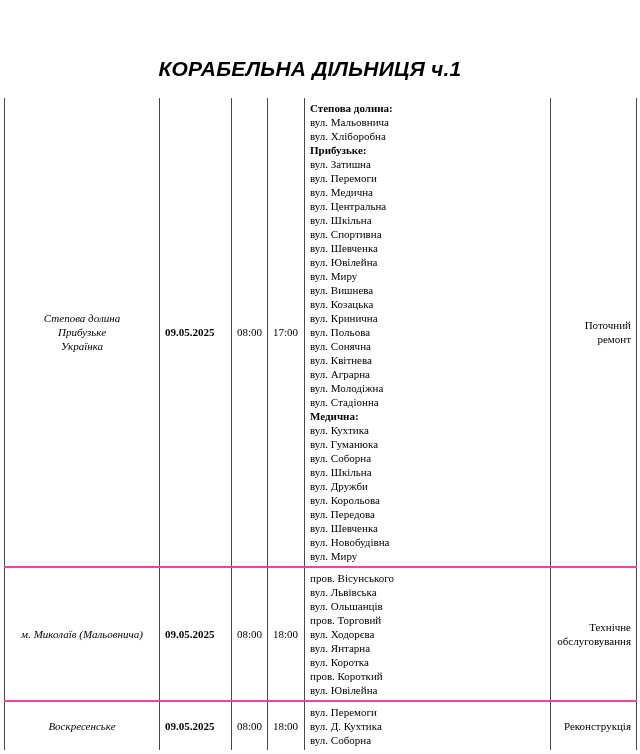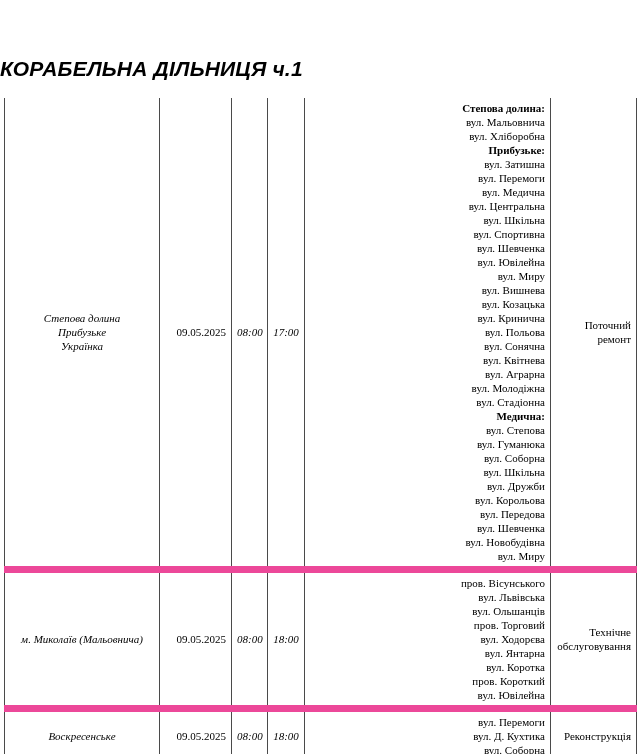--- a/index.html
+++ b/index.html
@@ -21,20 +21,21 @@
     height: 754px;
     background: #ffffff;
   }
 
   
   .title-wrap {
     position: absolute;
     left: 0;
     top: 56px;
     width: 620px;
+    text-align: center;
   }
   .title {
     display: inline-block;
     font-family: "Liberation Sans", "DejaVu Sans", sans-serif;
     font-weight: bold;
     font-style: italic;
     font-size: 21px;
     letter-spacing: 0.2px;
     line-height: 26px;
     white-space: nowrap;
@@ -58,35 +59,35 @@
     border-top: 0;
     border-bottom: 0;
     padding: 2px 5px 3px 5px;
     vertical-align: middle;
     font-size: 11px;
     line-height: 14px;
     color: #000000;
   }
   
   .outage-table tr.rowsep > td {
-    border-top: 7px solid #ec4899;
+    border-top: 2px solid #ec4899;
   }
 
   
   col.c-locality  { width: 155px; }
   col.c-date      { width: 72px;  }
   col.c-from      { width: 36px;  }
   col.c-to        { width: 37px;  }
   col.c-streets   { width: 246px; }
   col.c-reason    { width: 86px;  }
 
   td.cell-locality { text-align: center;  vertical-align: middle; font-style: italic; }
-  td.cell-date     { text-align: right; vertical-align: middle; }
-  td.cell-time     { text-align: center; vertical-align: middle; font-style: italic; }
-  td.cell-streets  { text-align: right;  vertical-align: top; padding-top: 3px; }
+  td.cell-date     { text-align: left; vertical-align: middle; font-weight: bold; }
+  td.cell-time     { text-align: left; vertical-align: middle; }
+  td.cell-streets  { text-align: left;  vertical-align: top; padding-top: 3px; }
   td.cell-reason   { text-align: right;  vertical-align: middle; }
 
   .loc-line { display: block; white-space: nowrap; }
   .street-line { display: block; white-space: nowrap; }
   .street-line.group { font-weight: bold; }
   .reason-text { display: block; }
 
 </style>
 </head>
 <body>
@@ -133,21 +134,21 @@
             <span class="street-line">вул. Вишнева</span>
             <span class="street-line">вул. Козацька</span>
             <span class="street-line">вул. Кринична</span>
             <span class="street-line">вул. Польова</span>
             <span class="street-line">вул. Сонячна</span>
             <span class="street-line">вул. Квітнева</span>
             <span class="street-line">вул. Аграрна</span>
             <span class="street-line">вул. Молодіжна</span>
             <span class="street-line">вул. Стадіонна</span>
             <span class="street-line group">Медична:</span>
-            <span class="street-line">вул. Степова</span>
+            <span class="street-line">вул. Кухтика</span>
             <span class="street-line">вул. Гуманюка</span>
             <span class="street-line">вул. Соборна</span>
             <span class="street-line">вул. Шкільна</span>
             <span class="street-line">вул. Дружби</span>
             <span class="street-line">вул. Корольова</span>
             <span class="street-line">вул. Передова</span>
             <span class="street-line">вул. Шевченка</span>
             <span class="street-line">вул. Новобудівна</span>
             <span class="street-line">вул. Миру</span>
           </td>

